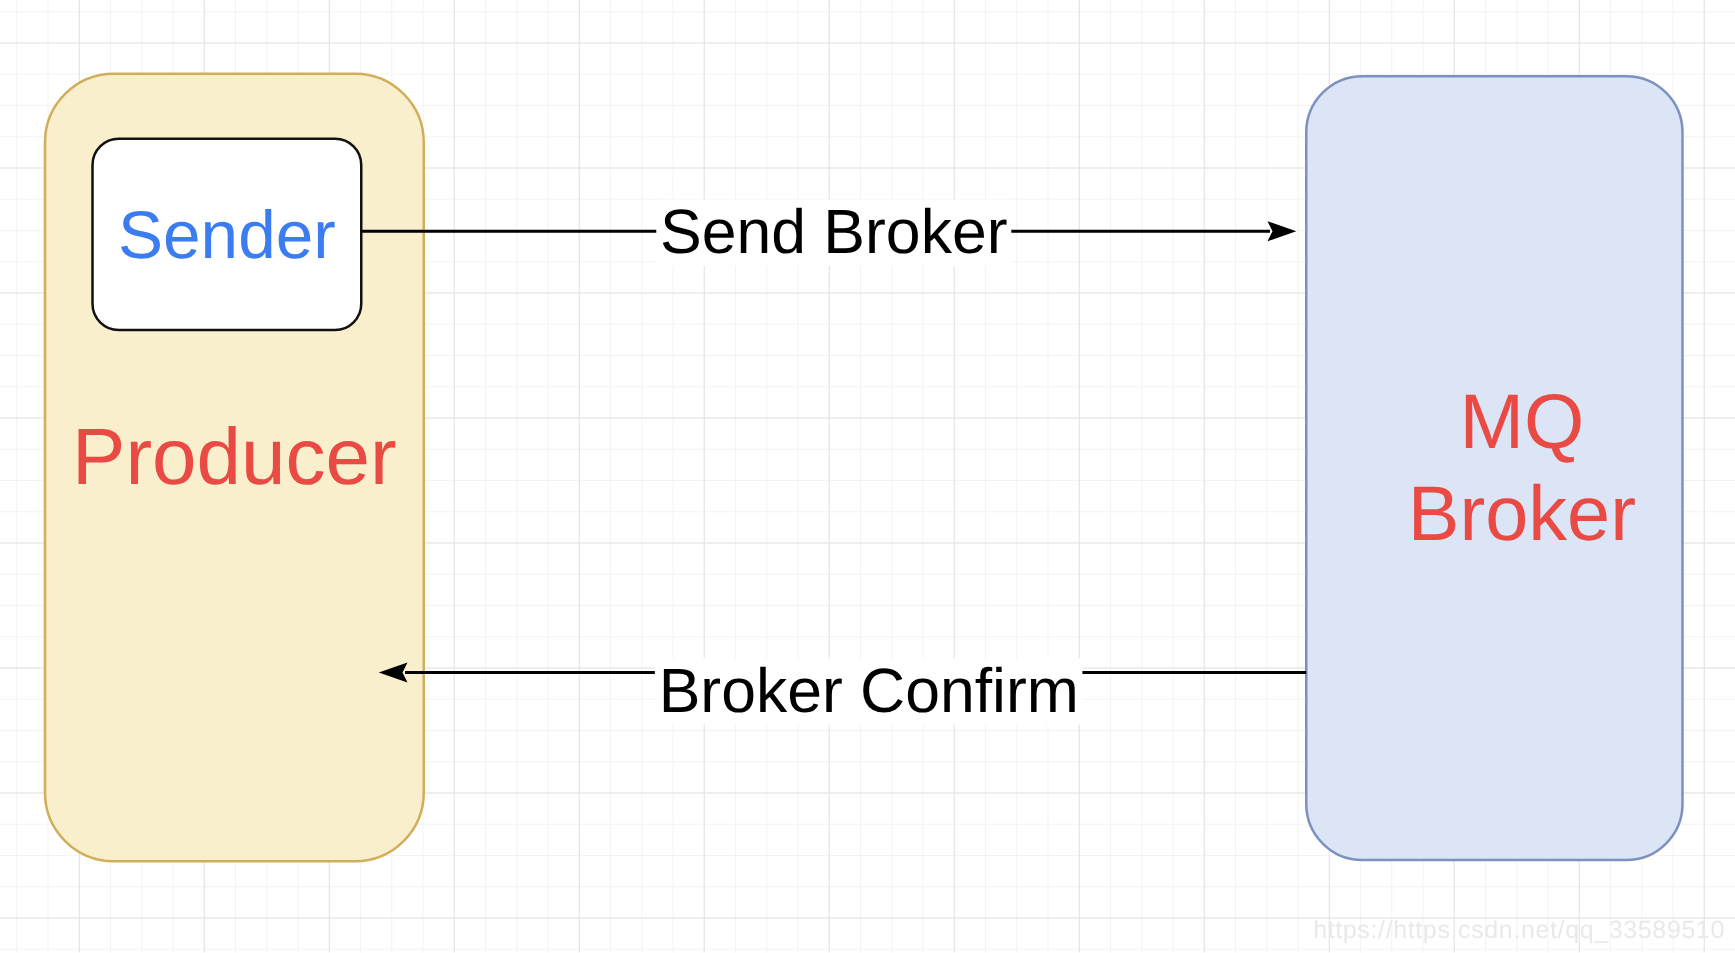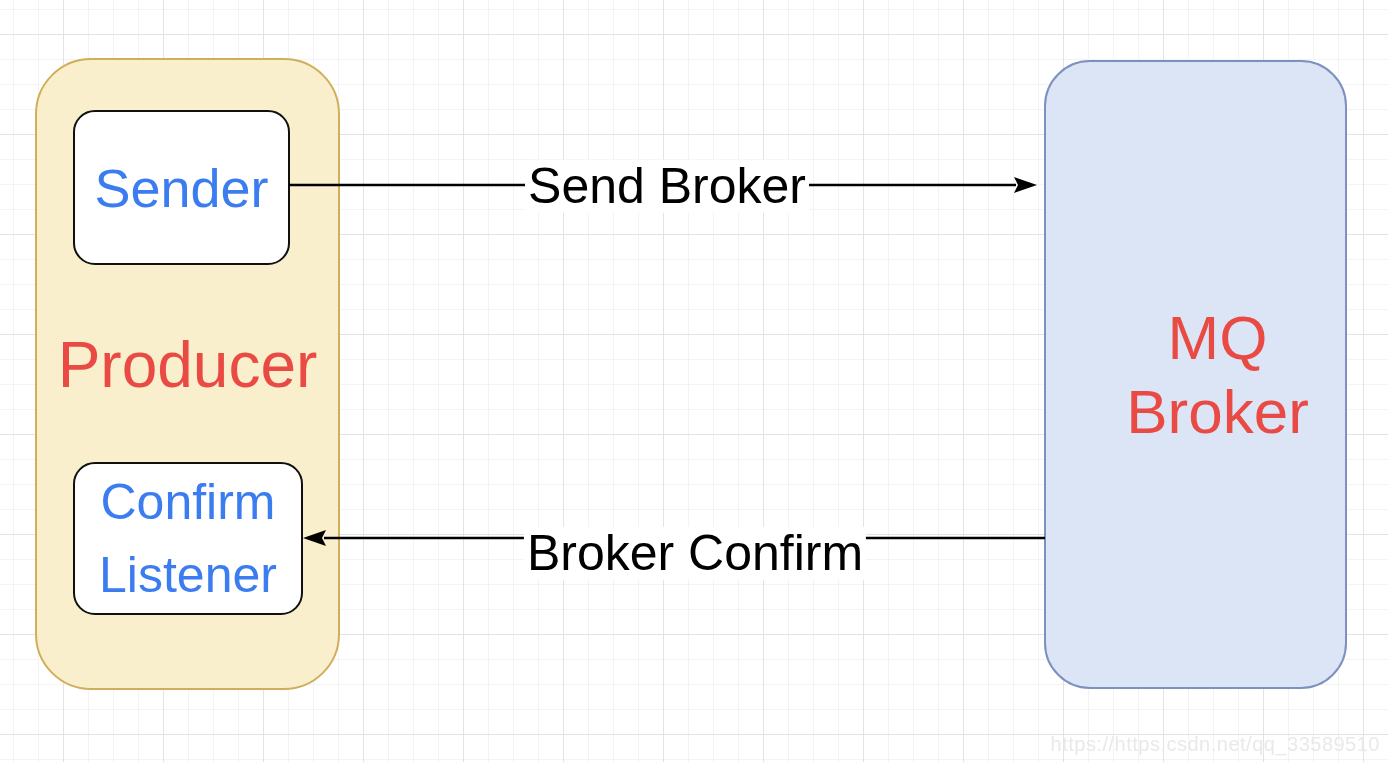--- a/index.html
+++ b/index.html
@@ -142,24 +142,20 @@
 
   <div class="mq-node">
     <span>MQ
 Broker</span>
   </div>
 
   <div class="node sender-node">
     <span>Sender</span>
   </div>
 
-  <div class="node confirm-node">
-    <span>Confirm
-Listener</span>
-  </div>
 
   <svg class="arrow-layer" viewBox="0 0 1388 762">
 
     <g>
       <line x1="289" y1="185" x2="1016" y2="185" stroke="#000000" stroke-width="2.5"></line>
       <polygon points="1037,185 1014,177 1018,185 1014,193" fill="#000000"></polygon>
     </g>
 
     <g>
       <line x1="1045" y1="538" x2="324" y2="538" stroke="#000000" stroke-width="2.5"></line>

